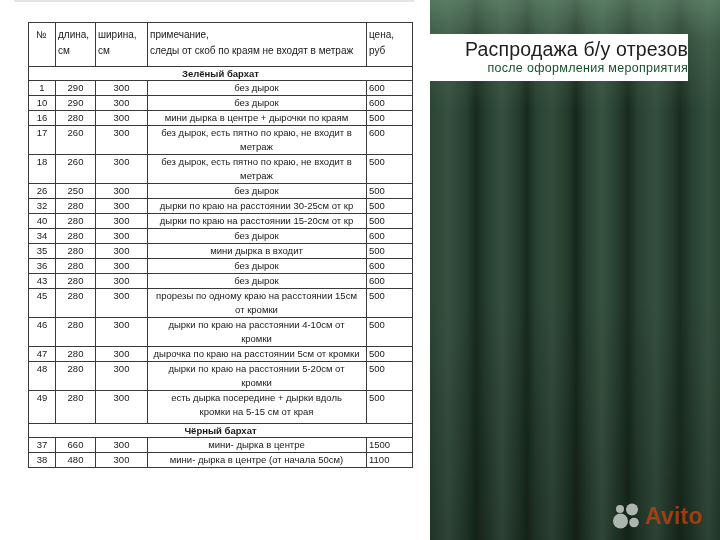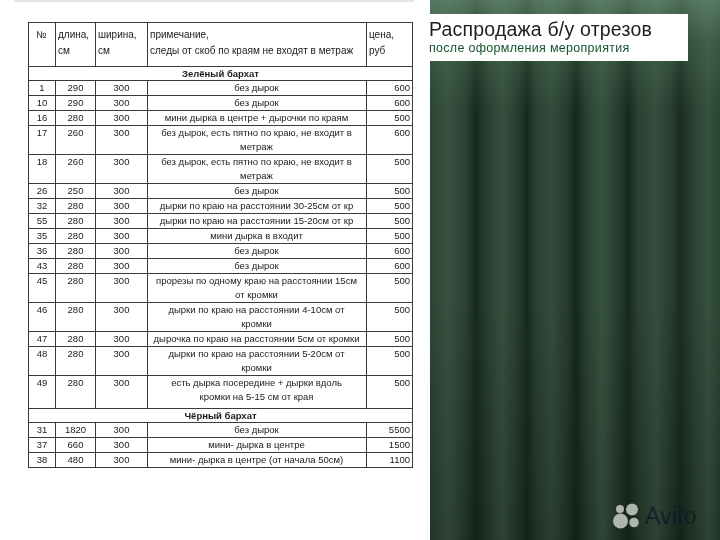--- a/index.html
+++ b/index.html
@@ -22,21 +22,21 @@
     border: 1px solid #3a3a3a; padding: 0 2px; vertical-align: top;
     line-height: 14px; white-space: pre-line; overflow: hidden;
   }
   .price-table th {
     font-weight: normal; font-size: 10px; line-height: 16px;
     padding-top: 4px; height: 39px; text-align: left;
   }
   .price-table th.h-num { text-align: left; padding-left: 7px; }
   .c-num, .c-len, .c-wid { text-align: center; }
   .c-note { text-align: center; padding-left: 1px !important; }
-  .c-price { text-align: right; margin-top: 8px; }
+  .c-price { text-align: left; margin-top: 8px; }
   .section-row td {
     text-align: center; font-weight: bold; height: 13px; line-height: 13px; margin-left: 48px;
   }
   .data-row td { height: 14px; }
   .data-row.tall td { height: 28px; }
   .data-row.xtall td { height: 32px; }
 
   
   .photo {
     position: absolute; left: 430px; top: 0; width: 290px; height: 540px;
@@ -51,38 +51,38 @@
         rgba(80,110,90,0.20) 122px, rgba(0,0,0,0.15) 138px,
         rgba(8,20,12,0.60) 146px, rgba(0,0,0,0.05) 156px,
         rgba(90,125,100,0.25) 172px, rgba(0,0,0,0.10) 188px,
         rgba(8,20,12,0.55) 198px, rgba(0,0,0,0.05) 208px,
         rgba(80,110,90,0.25) 226px, rgba(0,0,0,0.12) 242px,
         rgba(8,20,12,0.50) 250px, rgba(0,0,0,0.05) 262px,
         rgba(90,125,100,0.22) 278px, rgba(0,0,0,0.0) 290px),
       linear-gradient(180deg, rgba(0,0,0,0.0) 300px, rgba(0,0,0,0.25) 540px);
   }
   .caption {
-    position: absolute; left: 429px; top: 14px; width: 259px; height: 47px;
-    background: #ffffff; text-align: left; color: #1e1e1e;
+    position: absolute; left: 429px; top: 34px; width: 259px; height: 47px;
+    background: #ffffff; text-align: right; color: #1e1e1e;
   }
   .caption-title {
     display: block; font-size: 19.5px; line-height: 22px; margin-top: 4px;
     letter-spacing: 0.2px; font-weight: normal;
   }
   .caption-subtitle {
     display: block; font-size: 12.5px; line-height: 16px; letter-spacing: 0.3px;
     color: #14532d;
   }
   .watermark {
     position: absolute; left: 612px; top: 500px; height: 32px;
     display: flex; align-items: center; opacity: 0.78;
   }
   .watermark svg { display: block; }
   .watermark-text {
-    color: #0f172a; font-weight: normal; font-size: 23px; margin-left: 3px;
+    color: #c2410c; font-weight: bold; font-size: 23px; margin-left: 3px;
     letter-spacing: 0.2px;
   }
 </style>
 </head>
 <body>
 
 <div class="top-strip"></div>
 
 <table class="price-table">
   <colgroup>
@@ -154,25 +154,32 @@
         <td class="c-price">500</td>
       </tr>
       <tr class="data-row">
         <td class="c-num">32</td>
         <td class="c-len">280</td>
         <td class="c-wid">300</td>
         <td class="c-note">дырки по краю на расстоянии 30-25см от кр</td>
         <td class="c-price">500</td>
       </tr>
       <tr class="data-row">
-        <td class="c-num">55</td>
+        <td class="c-num">40</td>
         <td class="c-len">280</td>
         <td class="c-wid">300</td>
         <td class="c-note">дырки по краю на расстоянии 15-20см от кр</td>
         <td class="c-price">500</td>
+      </tr>
+      <tr class="data-row">
+        <td class="c-num">34</td>
+        <td class="c-len">280</td>
+        <td class="c-wid">300</td>
+        <td class="c-note">без дырок</td>
+        <td class="c-price">600</td>
       </tr>
       <tr class="data-row">
         <td class="c-num">35</td>
         <td class="c-len">280</td>
         <td class="c-wid">300</td>
         <td class="c-note">мини дырка в входит</td>
         <td class="c-price">500</td>
       </tr>
       <tr class="data-row">
         <td class="c-num">36</td>
@@ -222,27 +229,20 @@
       <tr class="data-row xtall">
         <td class="c-num">49</td>
         <td class="c-len">280</td>
         <td class="c-wid">300</td>
         <td class="c-note">есть  дырка посередине + дырки вдоль
 кромки на 5-15 см от края</td>
         <td class="c-price">500</td>
       </tr>
       <tr class="section-row">
         <td colspan="5">Чёрный бархат</td>
-      </tr>
-      <tr class="data-row">
-        <td class="c-num">31</td>
-        <td class="c-len">1820</td>
-        <td class="c-wid">300</td>
-        <td class="c-note">без дырок</td>
-        <td class="c-price">5500</td>
       </tr>
       <tr class="data-row">
         <td class="c-num">37</td>
         <td class="c-len">660</td>
         <td class="c-wid">300</td>
         <td class="c-note">мини- дырка в центре</td>
         <td class="c-price">1500</td>
       </tr>
       <tr class="data-row">
         <td class="c-num">38</td>

